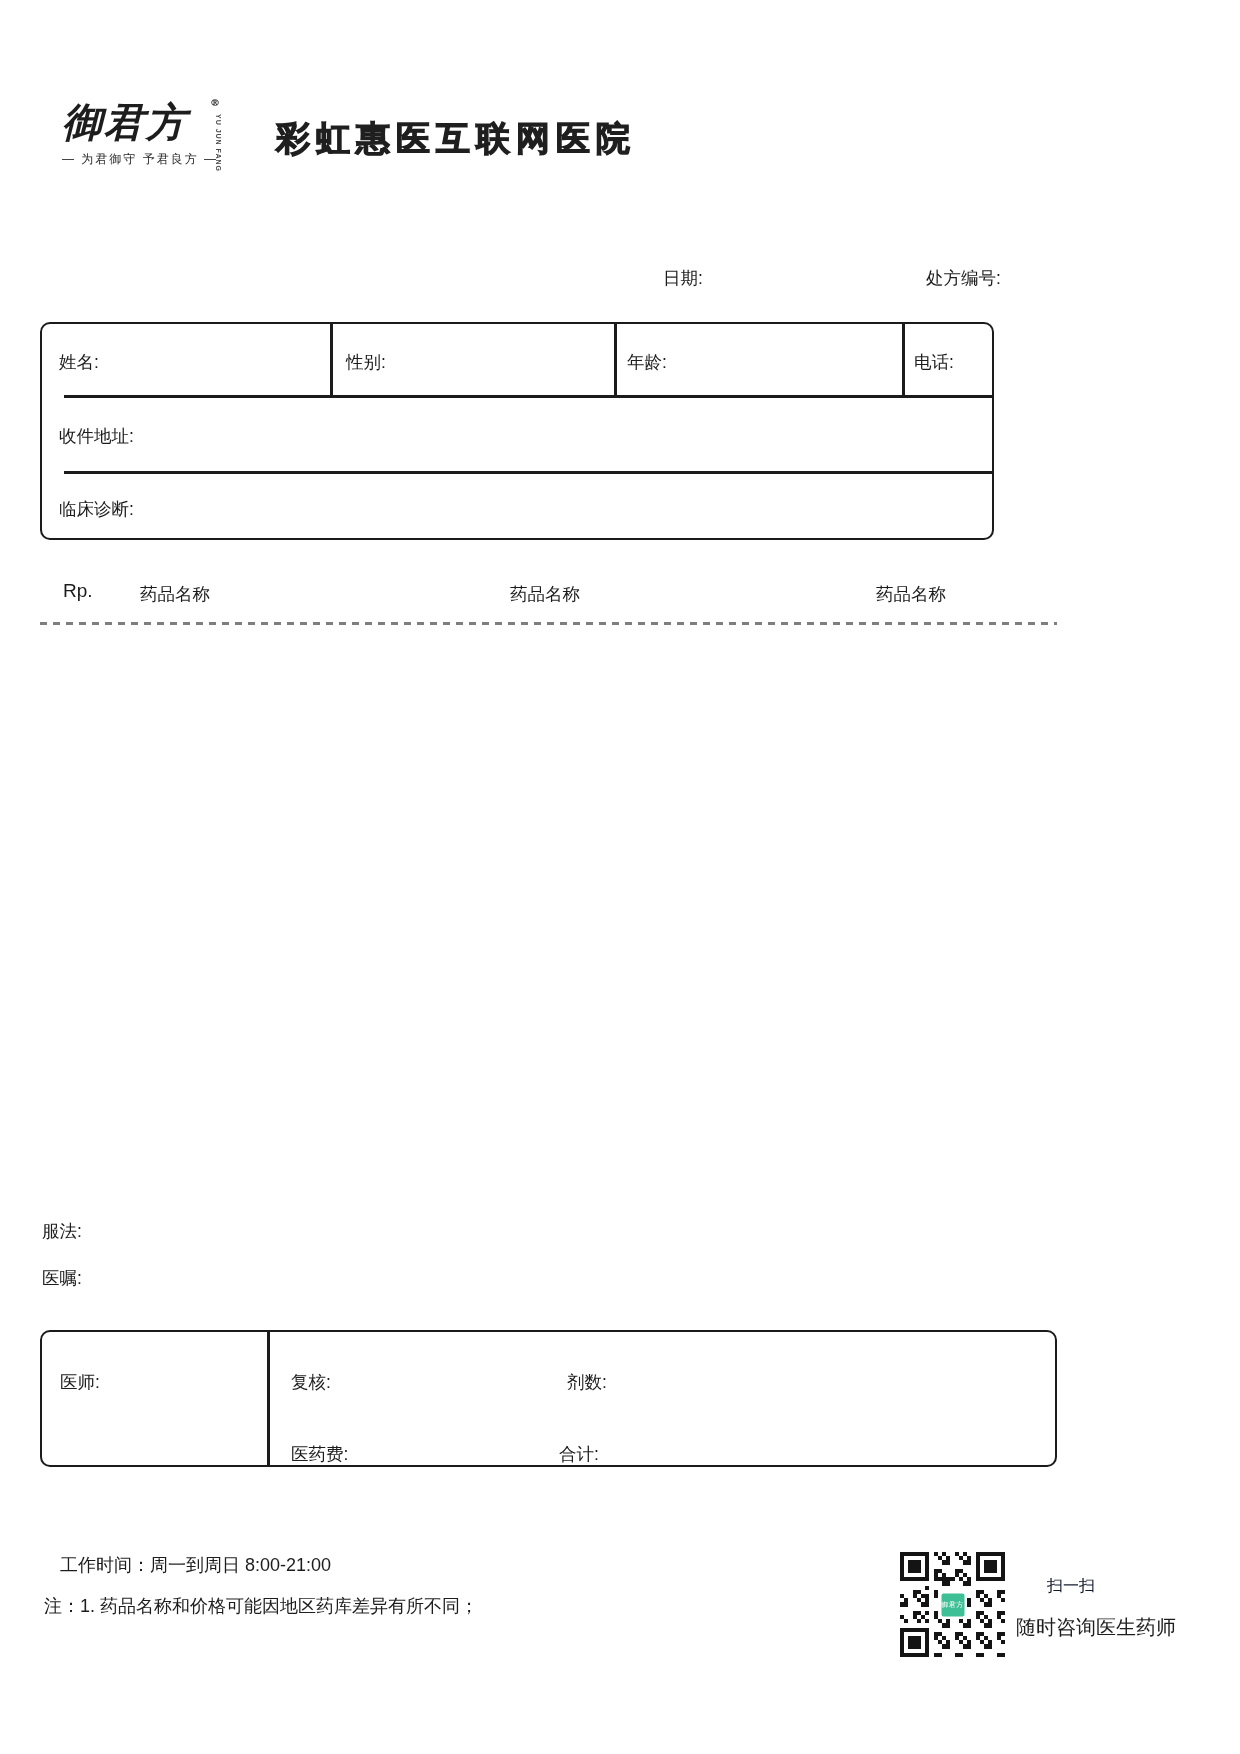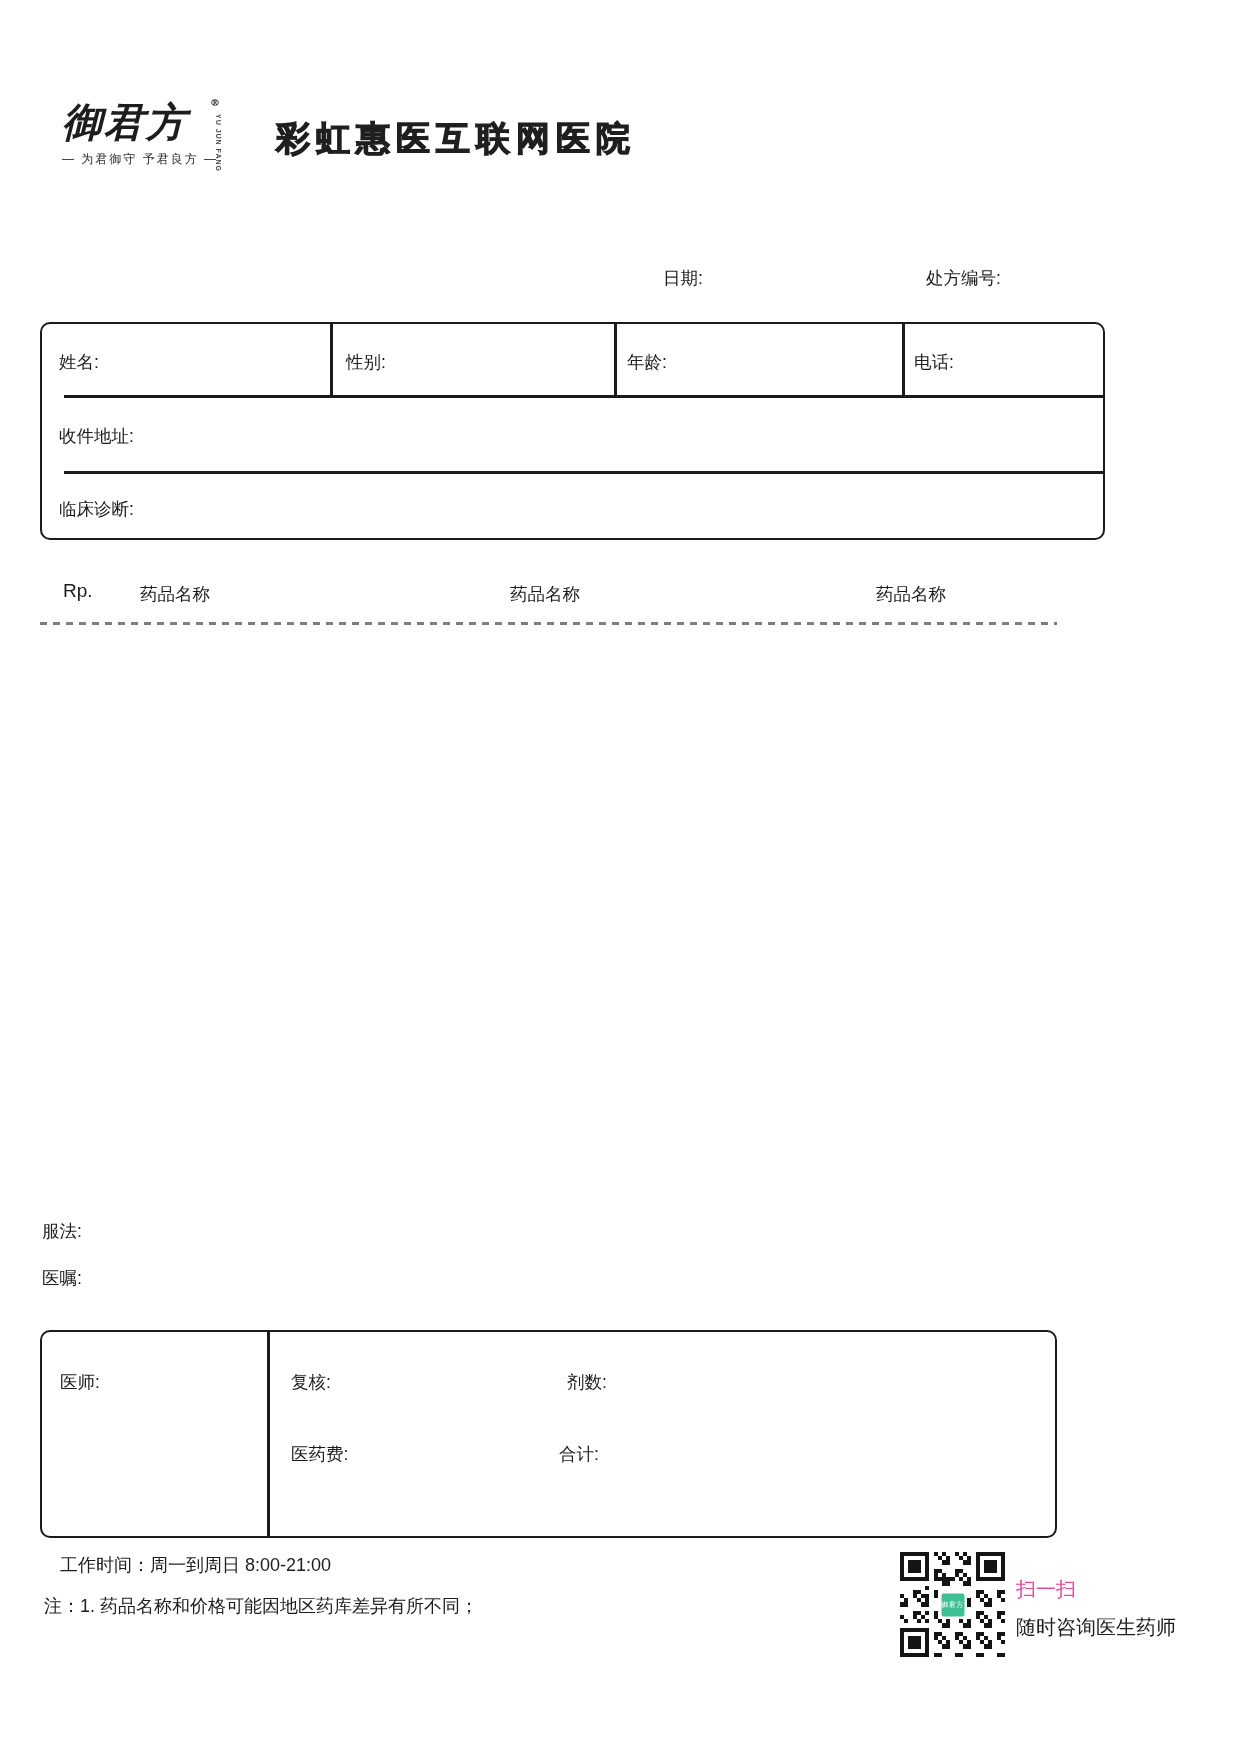--- a/index.html
+++ b/index.html
@@ -65,42 +65,42 @@
   .footer-text{font-size:18px;color:#1d1d1d;white-space:nowrap;}
   .qr-wrap{position:absolute;left:900px;top:1552px;width:105px;height:105px;}
   .qr-wrap svg{display:block;width:105px;height:105px;}
   .qr-center{
     position:absolute;left:50%;top:50%;transform:translate(-50%,-50%);
     width:27px;height:27px;border-radius:4px;
     display:flex;align-items:center;justify-content:center;
     color:#fff;font-size:7px;letter-spacing:0.5px;
     border:2px solid #fff;box-sizing:border-box;
   }
-  .scan-title{font-size:20px;color:#ec4899;}
+  .scan-title{font-size:16px;color:#0f172a;margin-left:31px;}
   .scan-sub{font-size:20px;color:#1d1d1d;}
 </style>
 </head>
 <body>
 
 <div class="page">
 
   <div class="logo-block">
     <div class="logo-name">
       <span>御君方</span>
       <span class="logo-reg">®</span>
       <span class="logo-vertical">YU JUN FANG</span>
     </div>
     <div class="logo-tagline">— 为君御守 予君良方 —</div>
   </div>
   <div class="hospital-name">彩虹惠医互联网医院</div>
 
   <div class="abs notice-row" style="left:663px;top:266px;">日期:</div>
   <div class="abs notice-row" style="left:926px;top:266px;">处方编号:</div>
 
-  <div class="rounded-box" style="left:40px;top:322px;width:1065px;height:218px;">
+  <div class="rounded-box" style="left:40px;top:322px;width:954px;height:218px;">
 
     <div class="vline" style="left:288px;top:0;height:71px;"></div>
     <div class="vline" style="left:572px;top:0;height:71px;"></div>
     <div class="vline" style="left:860px;top:0;height:71px;"></div>
 
     <div class="hline" style="left:22px;right:0;top:71px;"></div>
     <div class="hline" style="left:22px;right:0;top:147px;"></div>
 
     <div class="field-label" style="left:17px;top:26px;">姓名:</div>
     <div class="field-label" style="left:304px;top:26px;">性别:</div>
@@ -113,21 +113,21 @@
 
   <div class="abs rp-label" style="left:63px;top:580px;text-align:right;">Rp.</div>
   <div class="abs drug-col-header" style="left:140px;top:582px;">药品名称</div>
   <div class="abs drug-col-header" style="left:510px;top:582px;">药品名称</div>
   <div class="abs drug-col-header" style="left:876px;top:582px;">药品名称</div>
   <div class="dashed-line"></div>
 
   <div class="abs field-label" style="left:42px;top:1219px;">服法:</div>
   <div class="abs field-label" style="left:42px;top:1266px;">医嘱:</div>
 
-  <div class="rounded-box" style="left:40px;top:1330px;width:1017px;height:208px;text-align:center;">
+  <div class="rounded-box" style="left:40px;top:1330px;width:1017px;height:137px;text-align:center;">
     <div class="vline" style="left:225px;top:0;bottom:0;"></div>
     <div class="field-label" style="left:18px;top:38px;">医师:</div>
     <div class="field-label" style="left:249px;top:38px;">复核:</div>
     <div class="field-label" style="left:517px;top:38px;margin-left:8px;">剂数:</div>
     <div class="field-label" style="left:249px;top:110px;">医药费:</div>
     <div class="field-label" style="left:517px;top:110px;">合计:</div>
   </div>
 
   <div class="abs footer-text" style="left:60px;top:1553px;">工作时间：周一到周日 8:00-21:00</div>
   <div class="abs footer-text" style="left:44px;top:1594px;">注：1. 药品名称和价格可能因地区药库差异有所不同；</div>

